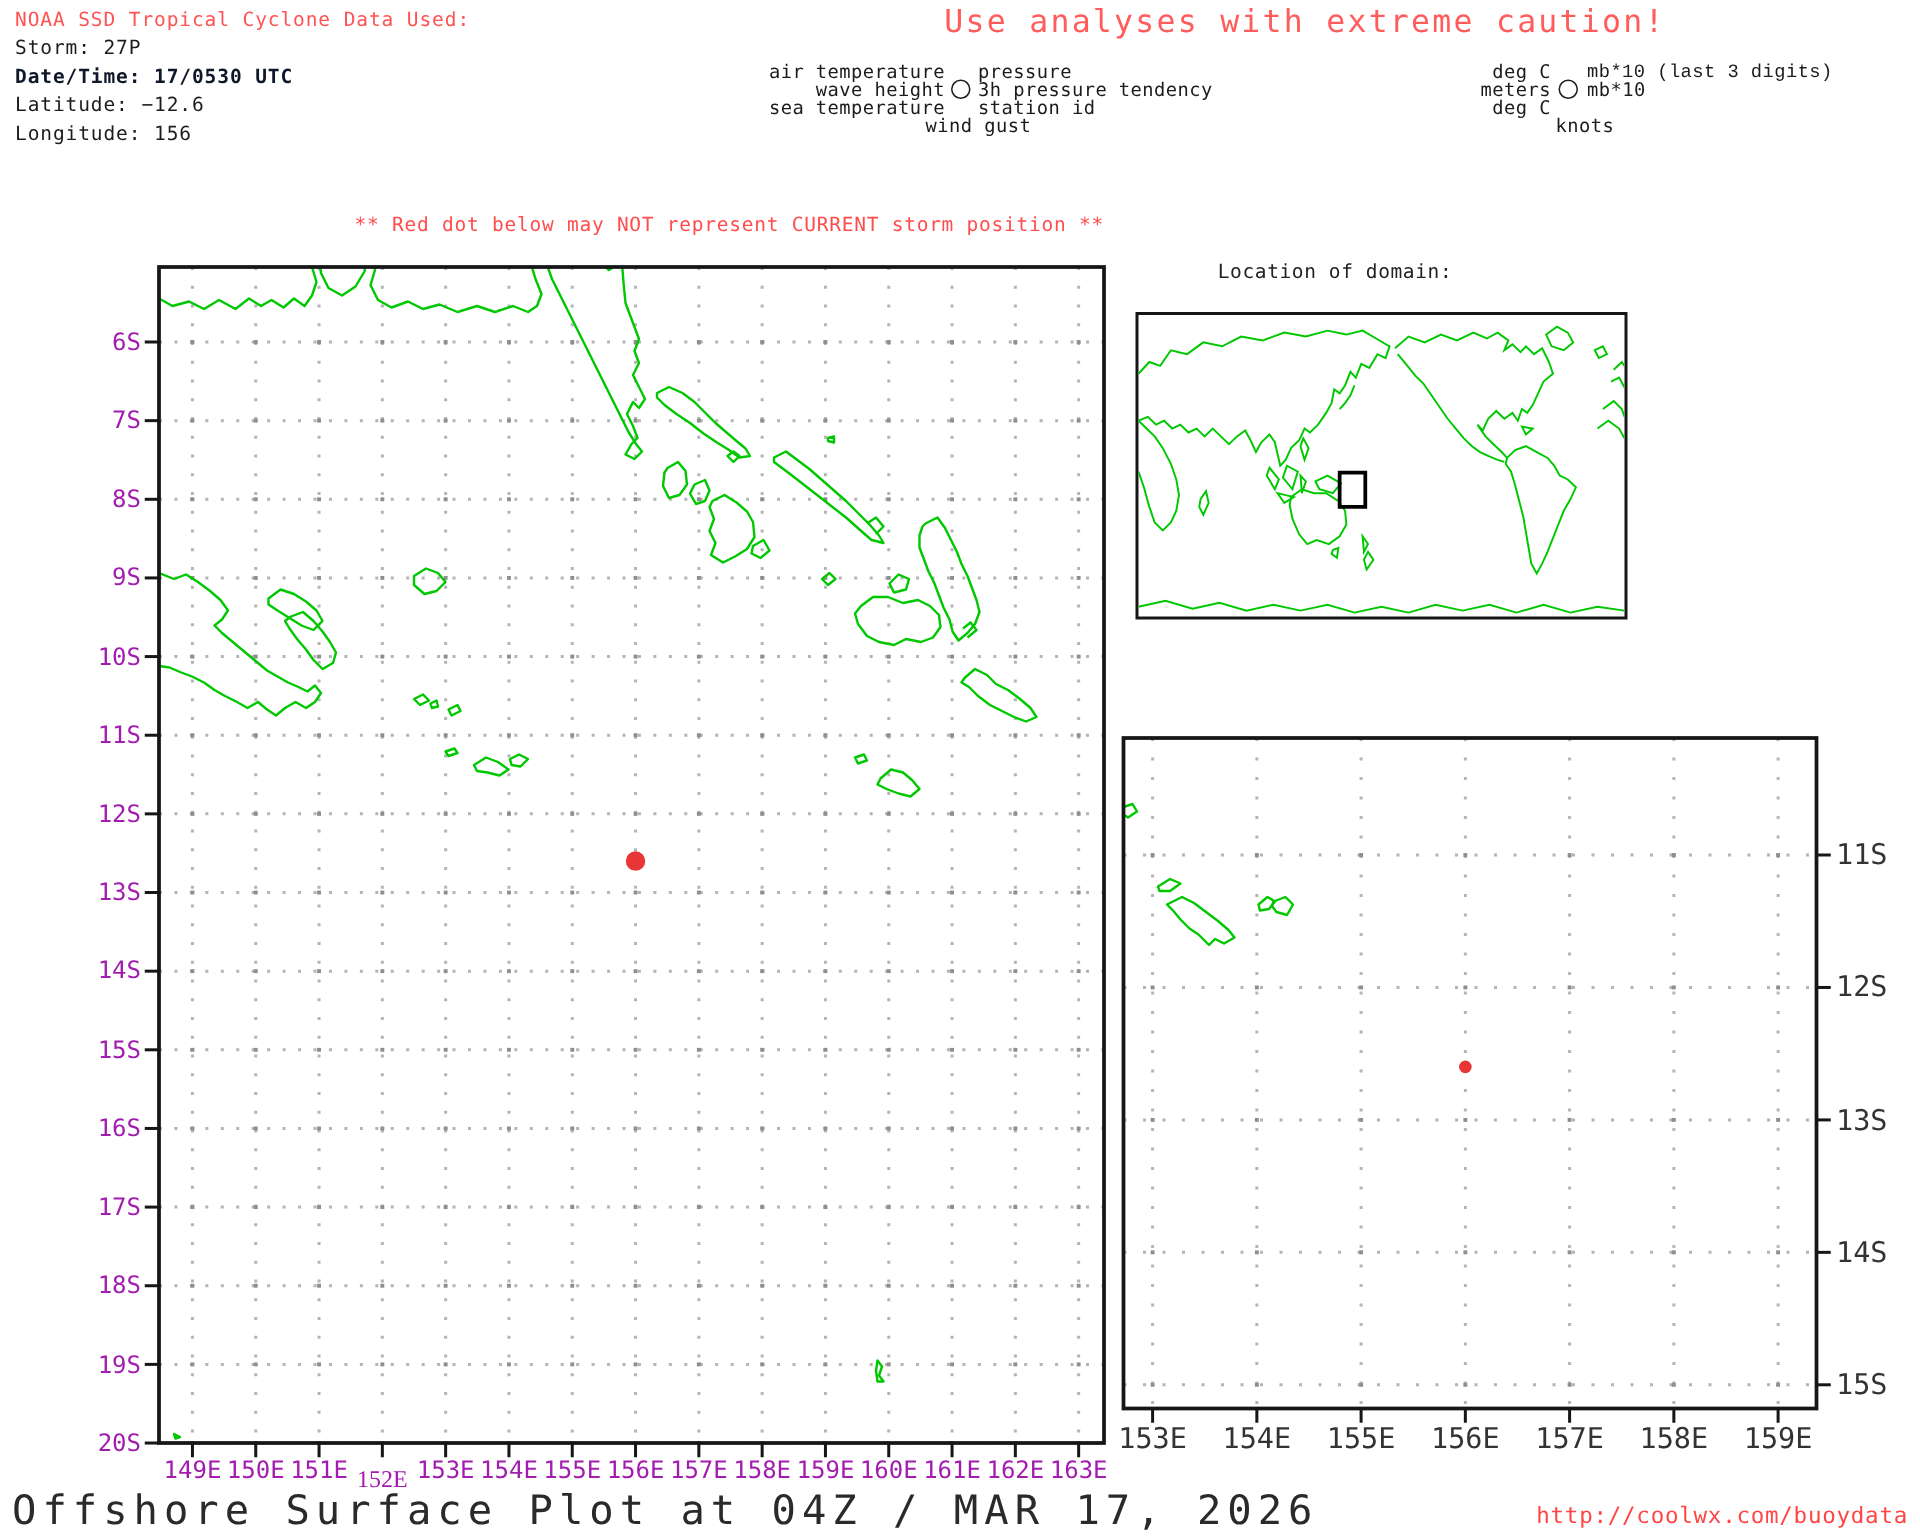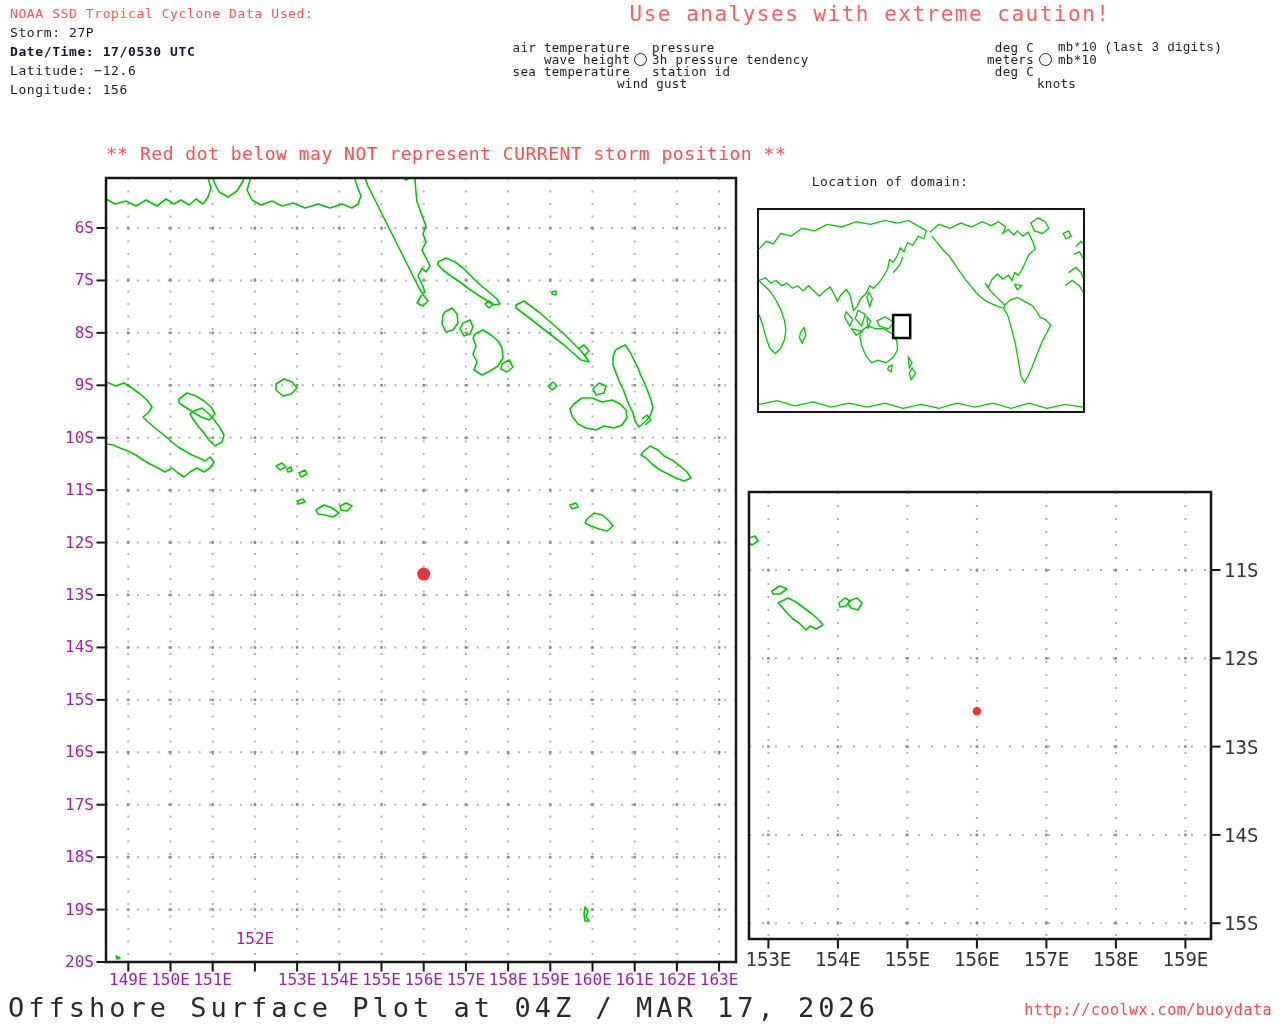--- a/index.html
+++ b/index.html
@@ -6,21 +6,21 @@
   #screen{position:relative;width:1280px;height:1024px;background:#ffffff;overflow:hidden;
           font-family:"DejaVu Sans Mono",monospace;}
   .abs{position:absolute;white-space:pre;}
   .hdr{font-size:13px;letter-spacing:.6px;color:#1c1c1c;}
   .hdr-red{color:#ff5252;}
   .hdr-bold-red{color:#0f172a;font-weight:bold;}
   .caution{font-size:21px;letter-spacing:1.5px;color:#ff5c5c;text-align:center;}
   .legend-row{font-size:12.5px;letter-spacing:.3px;color:#1c1c1c;line-height:12px;}
   .r-align{text-align:right;}
   .circle-icon{position:absolute;width:11px;height:11px;border:1.6px solid #1c1c1c;border-radius:50%;background:#fff;}
-  .warning{font-size:18px;letter-spacing:.5px;color:#ff4d4d;text-align:right;}
+  .warning{font-size:13px;letter-spacing:.5px;color:#ff4d4d;text-align:right;}
   .xlab,.ylab{font-size:16px;color:#a21caf;text-align:center;}
   .ylab{text-align:right;}
   .xlab2{font-size:19px;color:#333;text-align:center;}
   .ylab2{font-size:19px;color:#333;text-align:left;}
   .domain-title{font-size:13px;letter-spacing:.4px;color:#222;text-align:center;}
   .footer-title{font-size:27px;letter-spacing:4px;color:#2a2a2a;}
   .footer-url{font-size:15px;letter-spacing:.5px;color:#ff4545;text-decoration:none;}
   svg{position:absolute;overflow:visible;}
 </style>
 </head>
@@ -401,21 +401,21 @@
       <div class="abs ylab" style="left: 52px; width: 42px; top: 637.44px;">14S</div>
       <div class="abs ylab" style="left: 52px; width: 42px; top: 689.87px;">15S</div>
       <div class="abs ylab" style="left: 52px; width: 42px; top: 742.3px;">16S</div>
       <div class="abs ylab" style="left: 52px; width: 42px; top: 794.73px;">17S</div>
       <div class="abs ylab" style="left: 52px; width: 42px; top: 847.16px;">18S</div>
       <div class="abs ylab" style="left: 52px; width: 42px; top: 899.59px;">19S</div>
       <div class="abs ylab" style="left: 52px; width: 42px; top: 952.02px;">20S</div>
       <div class="abs xlab" style="left: 104.3px; width: 48px; top: 970px;">149E</div>
       <div class="abs xlab" style="left: 146.5px; width: 48px; top: 970px;">150E</div>
       <div class="abs xlab" style="left: 188.7px; width: 48px; top: 970px;">151E</div>
-      <div class="abs xlab" style="left: 230.9px; width: 48px; top: 929px;">152E</div>
+      <div class="abs xlab" style="left: 230.9px; width: 48px; top: 978px; font-family: Liberation Serif, serif;">152E</div>
       <div class="abs xlab" style="left: 273.1px; width: 48px; top: 970px;">153E</div>
       <div class="abs xlab" style="left: 315.3px; width: 48px; top: 970px;">154E</div>
       <div class="abs xlab" style="left: 357.5px; width: 48px; top: 970px;">155E</div>
       <div class="abs xlab" style="left: 399.7px; width: 48px; top: 970px;">156E</div>
       <div class="abs xlab" style="left: 441.9px; width: 48px; top: 970px;">157E</div>
       <div class="abs xlab" style="left: 484.1px; width: 48px; top: 970px;">158E</div>
       <div class="abs xlab" style="left: 526.3px; width: 48px; top: 970px;">159E</div>
       <div class="abs xlab" style="left: 568.5px; width: 48px; top: 970px;">160E</div>
       <div class="abs xlab" style="left: 610.7px; width: 48px; top: 970px;">161E</div>
       <div class="abs xlab" style="left: 652.9px; width: 48px; top: 970px;">162E</div>

